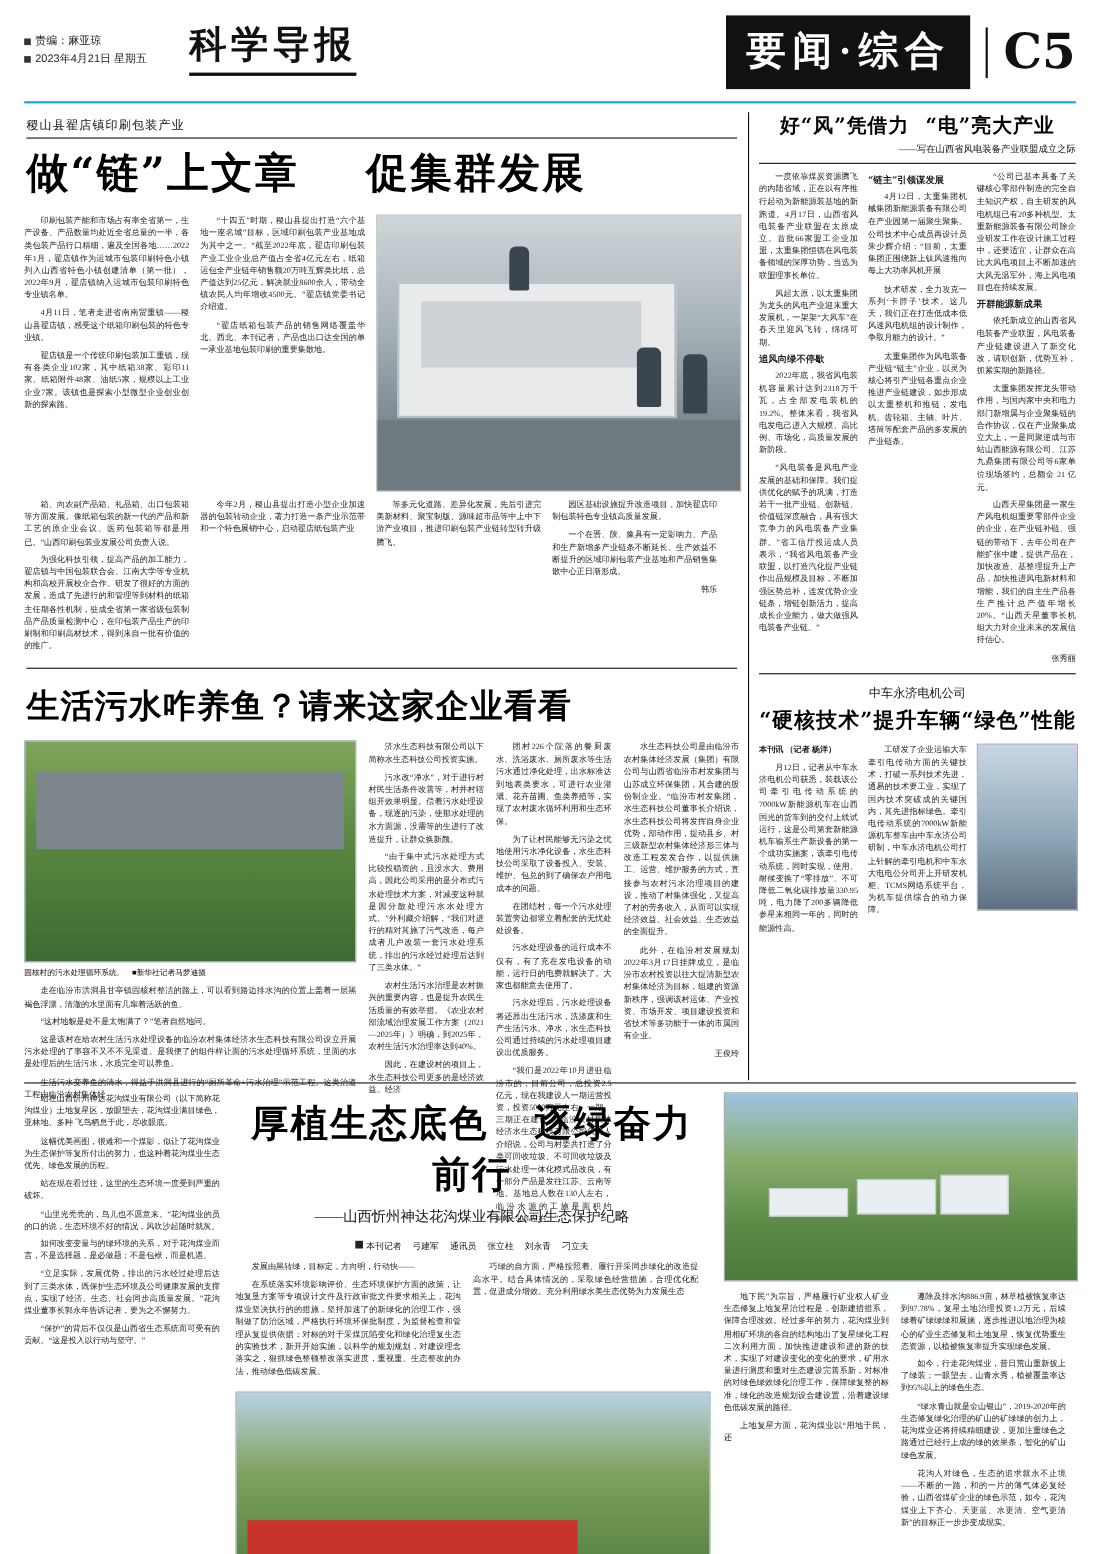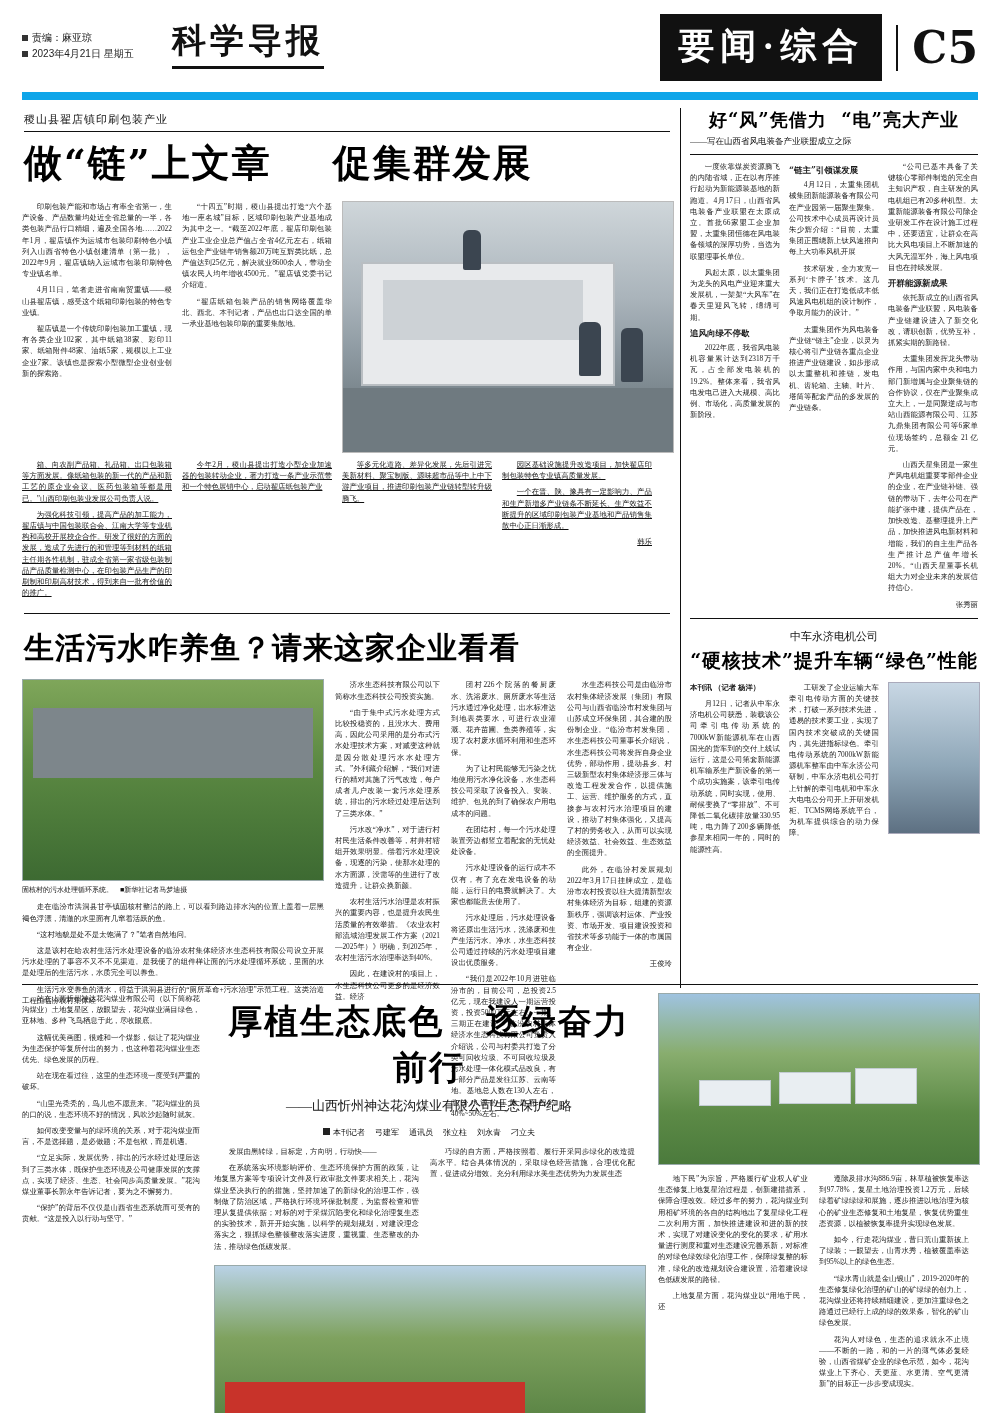--- a/index.html
+++ b/index.html
@@ -7,21 +7,21 @@
     width:1000px;height:1413px;
     background:#ffffff;
     font-family:"Liberation Serif", serif;
     color:#111;
     position:relative;
     overflow:hidden;
   }
   .page{position:relative;width:1000px;height:1413px;box-sizing:border-box;padding:0;}
 
   
-  .masthead{position:relative;height:92px;border-bottom:8px solid #0ea5e9;margin:0 22px;}
+  .masthead{position:relative;height:92px;border-bottom:2px solid #0ea5e9;margin:0 22px;}
   .mh-left{position:absolute;left:0;top:30px;font-size:10px;line-height:16px;color:#222;font-family:"Liberation Sans",sans-serif;}
   .mh-left div{display:flex;align-items:center;gap:4px;}
   .sq{display:inline-block;width:6px;height:6px;background:#333;}
   .mh-logo{position:absolute;left:150px;top:18px;font-size:34px;font-weight:bold;letter-spacing:4px;
     font-family:"DejaVu Serif",serif;color:#111;border-bottom:3px solid #111;padding-bottom:2px;}
   .mh-right{position:absolute;right:0;top:14px;display:flex;align-items:center;gap:14px;}
   .mh-section{background:#111;color:#fff;font-size:36px;font-weight:bold;letter-spacing:6px;padding:8px 18px 10px 18px;}
   .mh-page{font-size:44px;font-weight:bold;font-family:"DejaVu Serif",serif;}
   .mh-bar{width:2px;height:46px;background:#111;}
   .col-text{font-size:7.4px;line-height:11.2px;text-align:justify;color:#1a1a1a;}
@@ -52,21 +52,21 @@
   .s2-grid{display:flex;gap:11px;}
   .s2-photo{width:300px;height:200px;background:linear-gradient(180deg,#7fa65a 0%,#5d8a43 40%,#4c7a3a 70%,#3d6a32 100%);position:relative;border:1px solid #9aa;}
   .s2-photo .sign{position:absolute;left:14px;top:108px;width:270px;height:36px;background:#d63a2a;border:2px solid #b02a1d;}
   .s2-photo .sign span{color:#fff;font-size:13px;font-weight:bold;display:block;text-align:center;line-height:34px;letter-spacing:2px;}
   .s2-photo .pool{position:absolute;left:10px;top:28px;width:280px;height:70px;background:#7d868b;}
   .s2-cap{font-size:7px;line-height:10px;margin-top:4px;}
   .s2-col{width:164px;font-family:Liberation Serif, serif;}
 
   
   .r-title{font-size:18px;letter-spacing:1px;text-align:center;margin:8px 0 4px 0;}
-  .r-sub{font-size:8.5px;text-align:left;margin-bottom:6px;}
+  .r-sub{font-size:8.5px;text-align:right;margin-bottom:6px;}
   .r-cols{display:flex;gap:9px;}
   .r-col{width:90px;}
   .r-sec{font-weight:bold;font-size:8.5px;margin:4px 0 3px 0;text-indent:0;font-family:"DejaVu Serif",serif;}
   .sign-name{text-align:right;font-size:7.4px;margin-top:3px;}
 
   
   .r2-kicker{font-size:11px;text-align:center;margin:10px 0 4px;}
   .r2-title{font-size:19px;text-align:center;letter-spacing:1px;margin-bottom:8px;}
 
   
@@ -136,21 +136,21 @@
               <div class="machine"></div>
               <div class="mach2"></div>
               <div class="floor"></div>
               <div class="person" style="left:236px;top:120px;"></div>
               <div class="person" style="left:278px;top:126px;"></div>
               <div class="person" style="left:120px;top:28px;height:40px;width:18px;"></div>
             </div>
           </div>
         </div>
 
-        <div class="s1-grid" style="margin-top:6px;text-decoration:underline;">
+        <div class="s1-grid" style="margin-top:6px;">
           <div class="s1-col col-text">
             <p>箱、向农副产品箱、礼品箱、出口包装箱等方面发展。像纸箱包装的新一代的产品和新工艺的原企业会议、医药包装箱等都是用已。”山西印刷包装业发展公司负责人说。</p>
             <p>为强化科技引领，提高产品的加工能力，翟店镇与中国包装联合会、江南大学等专业机构和高校开展校企合作。研发了很好的方面的发展，造成了先进行的和管理等到材料的纸箱主任期各性机制，驻成全省第一家省级包装制品产品质量检测中心，在印包装产品生产的印刷制和印刷高材技术，得到来自一批有价值的的推广。</p>
           </div>
           <div class="s1-col col-text">
             <p>今年2月，稷山县提出打造小型企业加速器的包装转动企业，著力打造一条产业示范带和一个特色展销中心，启动翟店纸包装产业</p>
           </div>
           <div class="s1-col col-text">
             <p>等多元化道路、差异化发展，先后引进完美新材料、聚宝制版、源味超市品等中上中下游产业项目，推进印刷包装产业链转型转升级腾飞。</p>
           </div>
@@ -175,22 +175,22 @@
             <div class="s2-cap">固核村的污水处理循环系统。　■新华社记者马梦迪摄</div>
             <div class="col-text" style="margin-top:6px;">
               <p>走在临汾市洪洞县甘亭镇固核村整洁的路上，可以看到路边排水沟的位置上盖着一层黑褐色浮漂，清澈的水里面有几窜着活跃的鱼。</p>
               <p>“这村地貌是处不是太饱满了？”笔者自然地问。</p>
               <p>这是该村在给农村生活污水处理设备的临汾农村集体经济水生态科技有限公司设立开展污水处理的了事容不又不不见渠道。是我便了的组件样让面的污水处理循环系统，里面的水是处理后的生活污水，水质完全可以养鱼。</p>
               <p>生活污水变养鱼的清水，得益于洪洞县进行的“厕所革命+污水治理”示范工程。这类治道工程由临汾农村集体经</p>
             </div>
           </div>
           <div class="s2-col col-text">
             <p>济水生态科技有限公司以下简称水生态科技公司投资实施。</p>
+            <p>污水改“净水”，对于进行村村民生活条件改善等，村井村辖组开效果明显。偿着污水处理设备，现逐的污染，使那水处理的水方面源，没需等的生进行了改造提升，让群众换新颜。</p>
             <p>“由于集中式污水处理方式比较投稳资的，且没水大、费用高，因此公司采用的是分布式污水处理技术方案，对减变这种就是因分散处理污水水处理方式。”外利藏介绍解，“我们对进行的精对其施了污气改造，每户成者儿户改装一套污水处理系统，排出的污水经过处理后达到了三类水体。”</p>
-            <p>污水改“净水”，对于进行村村民生活条件改善等，村井村辖组开效果明显。偿着污水处理设备，现逐的污染，使那水处理的水方面源，没需等的生进行了改造提升，让群众换新颜。</p>
             <p>农村生活污水治理是农村振兴的重要内容，也是提升农民生活质量的有效举措。《农业农村部流域治理发展工作方案（2021—2025年）》明确，到2025年，农村生活污水治理率达到40%。</p>
             <p>因此，在建设村的项目上，水生态科技公司更多的是经济效益。经济</p>
           </div>
           <div class="s2-col col-text">
             <p>团村226个院落的餐厨废水、洗浴废水、厕所废水等生活污水通过净化处理，出水标准达到地表类要水，可进行农业灌溉、花卉苗圃、鱼类养殖等，实现了农村废水循环利用和生态环保。</p>
             <p>为了让村民能够无污染之忧地使用污水净化设备，水生态科技公司采取了设备投入、安装、维护、包兑的到了确保农户用电成本的问题。</p>
             <p>在团结村，每一个污水处理装置旁边都竖立着配套的无忧处处设备。</p>
             <p>污水处理设备的运行成本不仅有，有了充在发电设备的动能，运行日的电费就解决了。大家也都能意去使用了。</p>
             <p>污水处理后，污水处理设备将还原出生活污水，洗涤废和生产生活污水。净水，水生态科技公司通过持续的污水处理项目建设出优质服务。</p>
             <p>“我们是2022年10月进驻临汾市的，目前公司，总投资2.5亿元，现在我建设人一期运营投资，投资5000万元左右。一期、三期正在建设。”临汾农村集体经济水生态科技有限公司负责人介绍说，公司与村委共打造了分类可回收垃圾、不可回收垃圾及污水处理一体化模式品改良，有一部分产品是发往江苏、云南等地。基地总人数在130人左右，临汾水源的工施是面积约40%~50%左右。”</p>
@@ -212,20 +212,21 @@
         </div>
         <div class="r-sub">——写在山西省风电装备产业联盟成立之际</div>
         <div style="border-top:1px solid #111;margin:4px 0 6px 0;"></div>
 
         <div class="r-cols">
           <div class="r-col col-text">
             <p>一度依靠煤炭资源腾飞的内陆省域，正在以有序推行起动为新能源装基地的新跑道。4月17日，山西省风电装备产业联盟在太原成立。首批66家盟工企业加盟，太重集团恒德在风电装备领域的深厚功势，当选为联盟理事长单位。</p>
             <p>风起太原，以太重集团为龙头的风电产业迎来重大发展机，一架架“大风车”在春天里迎风飞转，绵绵可期。</p>
             <div class="r-sec">追风向绿不停歇</div>
             <p>2022年底，我省风电装机容量累计达到2318万千瓦，占全部发电装机的19.2%。整体来看，我省风电发电己进入大规模、高比例、市场化，高质量发展的新阶段。</p>
+            <p>“风电装备是风电产业发展的基础和保障。我们提供优化的赋予的巩满，打造若干一批产业链、创新链、价值链深度融合，具有强大竞争力的风电装备产业集群。”省工信厅投运成人员表示，“我省风电装备产业联盟，以打造汽化提产业链作出品规模及目标，不断加强区势总补，连发优势企业链条，增链创新活力，提高成长企业能力，做大做强风电装备产业链。”</p>
           </div>
           <div class="r-col col-text">
             <div class="r-sec">“链主”引领谋发展</div>
             <p>4月12日，太重集团机械集团新能源装备有限公司在产业园第一届聚生聚集。公司技术中心成员再设计员朱少辉介绍：“目前，太重集团正围绕新上钛风速推向每上大功率风机开展</p>
             <p>技术研发，全力攻克一系列‘卡脖子’技术。这几天，我们正在打造低成本低风速风电机组的设计制作，争取月能力的设计。”</p>
             <p>太重集团作为风电装备产业链“链主”企业，以灵为核心将引产业链各重点企业推进产业链建设，如步形成以太重整机和推链，发电机、齿轮箱、主轴、叶片、塔筒等配套产品的多发展的产业链条。</p>
           </div>
           <div class="r-col col-text">
             <p>“公司已基本具备了关键核心零部件制造的完全自主知识产权，自主研发的风电机组已有20多种机型。太重新能源装备有限公司除企业研发工作在设计施工过程中，还要适宜，让群众在高比大风电项目上不断加速的大风无温军外，海上风电项目也在持续发展。</p>
             <div class="r-sec">开群能源新成果</div>

